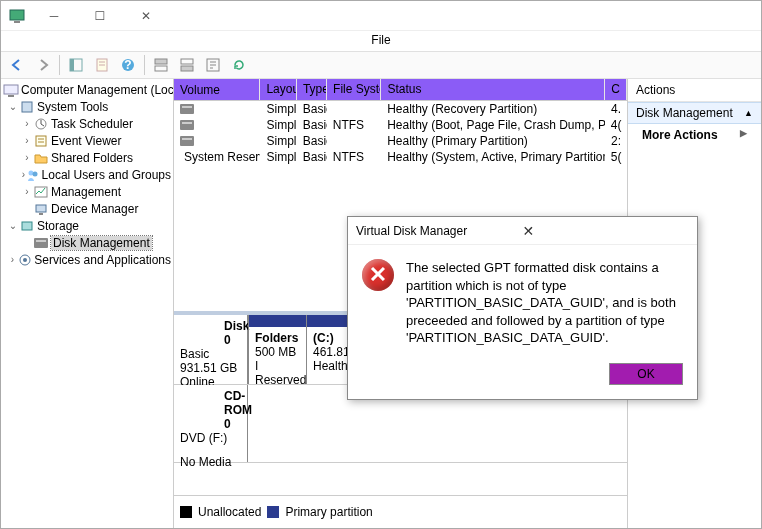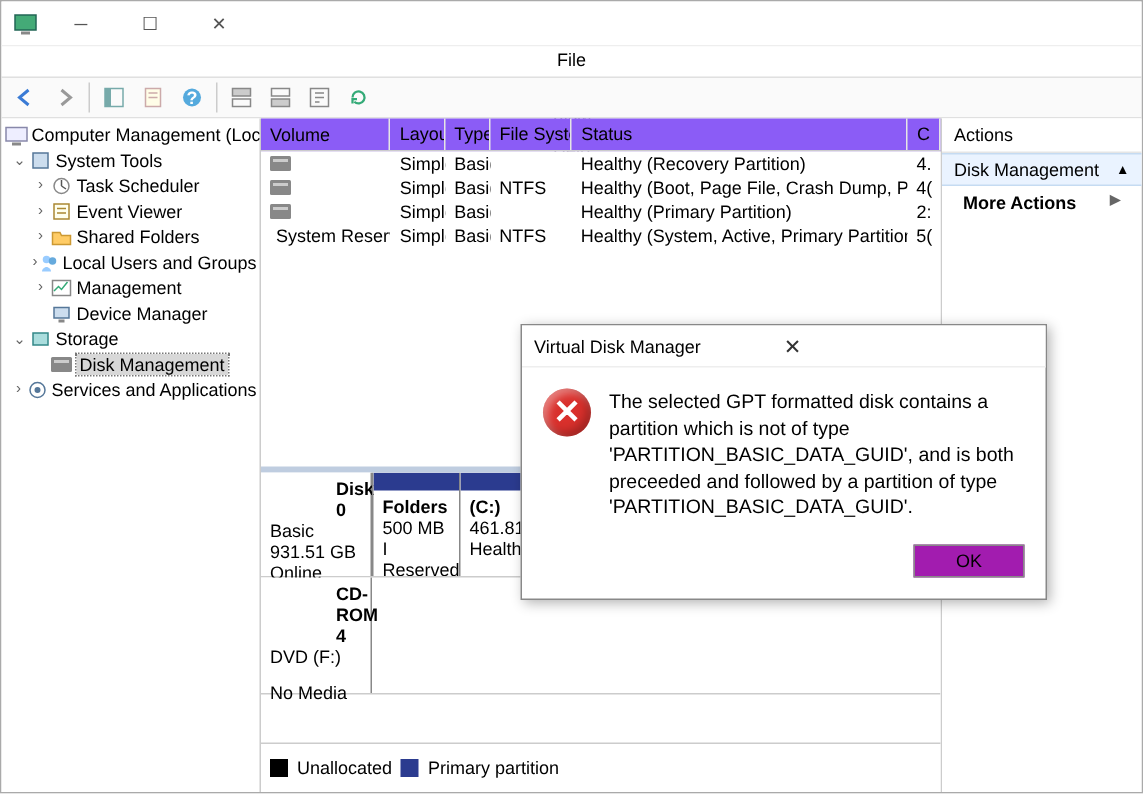--- a/index.html
+++ b/index.html
@@ -330,21 +330,21 @@
             </div>
           </div>
         </div>
         <div class="diskrow" style="height:78px">
           <div class="diskinfo">
             <div class="dn">
                 <svg width="14" height="14">
                   <circle cx="7" cy="7" r="6" fill="#ddd" stroke="#999"></circle>
                   <circle cx="7" cy="7" r="2" fill="#fff" stroke="#999"></circle>
                 </svg>
-                <span>CD-ROM 4</span>
+                <span>CD-ROM 0</span>
               </div>
             <div>DVD (F:)</div>
             <div style="height:10px"></div>
             <div>No Media</div>
           </div>
           <div class="partstrip"></div>
         </div>
       </div>
 
       <div class="legend">

